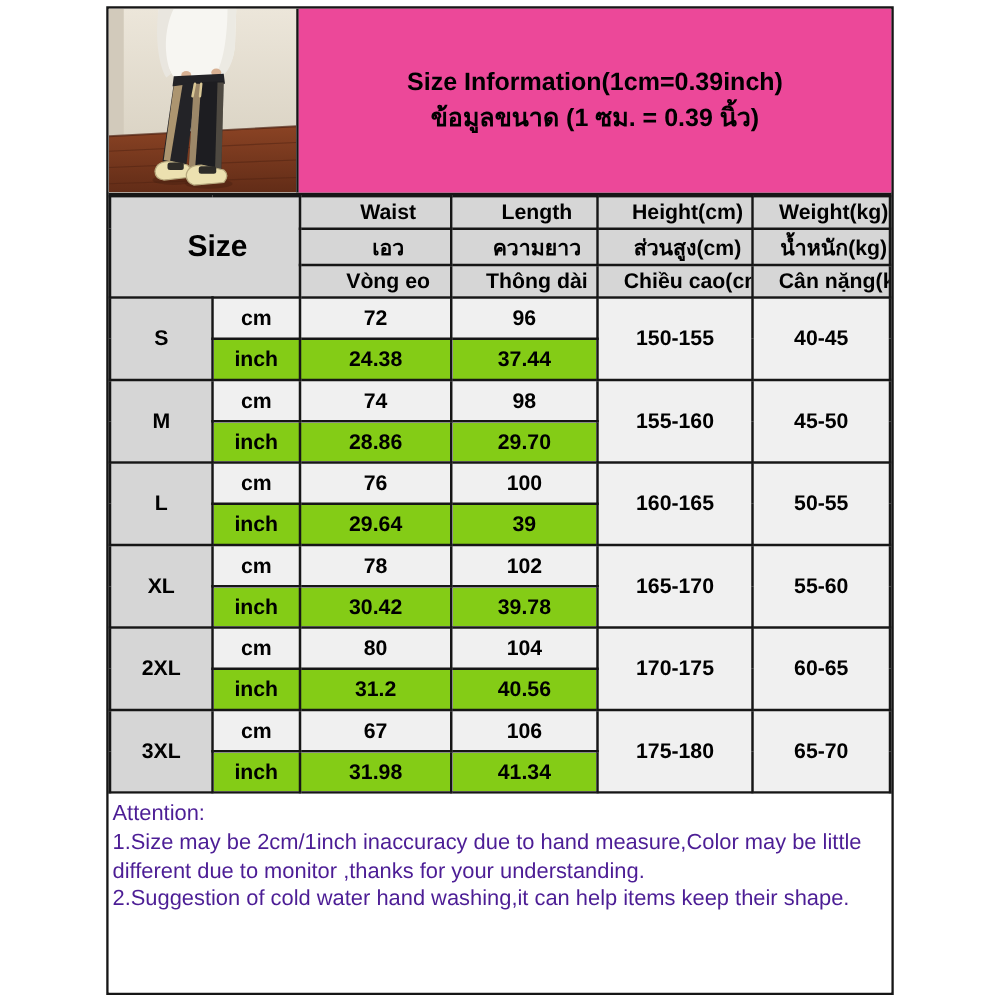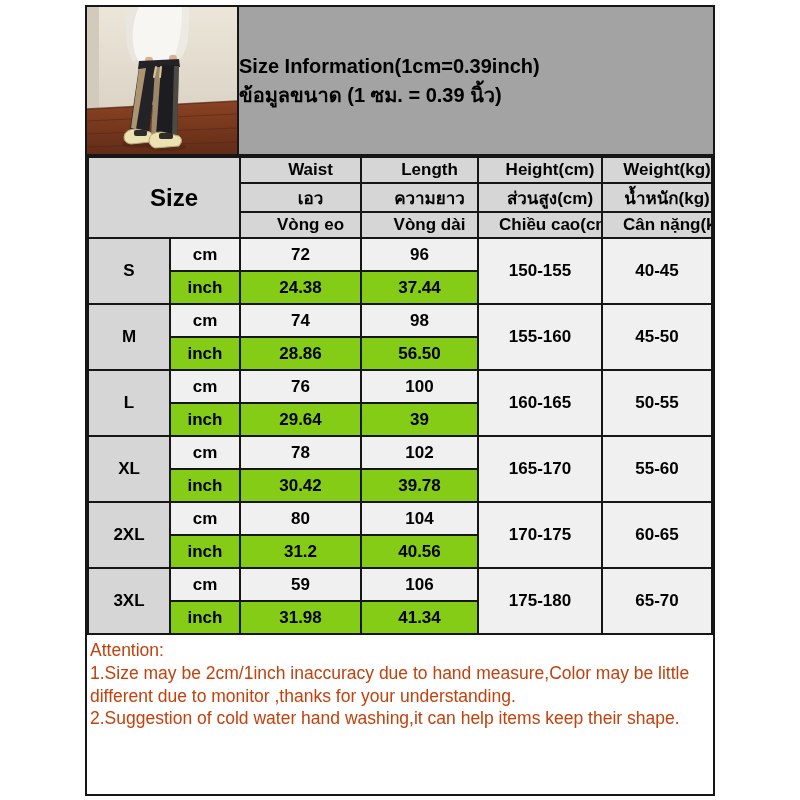--- a/index.html
+++ b/index.html
@@ -13,42 +13,42 @@
     box-sizing:border-box; border:2px solid #161616;
     display:flex; flex-direction:column; background:#fff;
   }
   .top-row { display:flex; flex:0 0 147px; height:147px; border-bottom:2px solid #161616; }
   .photo {
     flex:0 0 150px; width:150px; border-right:2px solid #161616;
     overflow:hidden; background:#e6e0d4;
   }
   .photo svg { display:block; }
   .title-panel {
-    flex:1; background:#a3a3a3;
-    display:flex; flex-direction:column; justify-content:center; align-items:flex-start;
+    flex:1; background:#ec4899;
+    display:flex; flex-direction:column; justify-content:center; align-items:center;
     gap:7px; text-align:center;
   }
   .title-line { font-size:20px; font-weight:bold; color:#000; line-height:1.1; }
 
   table.size-table { border-collapse:collapse; width:100%; table-layout:fixed; }
   .size-table td {
     border:2px solid #161616; text-align:center; vertical-align:middle;
     font-weight:bold; font-size:17px; color:#000; padding:0;
     white-space:nowrap; overflow:hidden;
   }
   .size-table thead td { background:#d6d6d6; height:24px;padding-left:20px; }
   .size-table td.size-big { font-size:24px; background:#d6d6d6; }
   .size-table tbody td { height:31px; }
   td.size-cell { background:#d6d6d6; }
   td.bg-light { background:#f0f0f0; }
   td.bg-white { background:#84cc16; }
 
   .attention {
     flex:1; background:#ffffff; padding:4px 4px 0 3px;
-    font-size:17.5px; font-weight:normal; color:#c2410c; line-height:1.3;
+    font-size:17.5px; font-weight:normal; color:#4c1d95; line-height:1.3;
   }
   .attention div { margin:0; }
 </style>
 </head>
 <body>
 
 <div class="content">
 
   <div class="top-row">
     <div class="photo">
@@ -123,21 +123,21 @@
         <td>Weight(kg)</td>
       </tr>
       <tr>
         <td>เอว</td>
         <td>ความยาว</td>
         <td>ส่วนสูง(cm)</td>
         <td>น้ำหนัก(kg)</td>
       </tr>
       <tr>
         <td>Vòng eo</td>
-        <td>Vòng dài</td>
+        <td>Thông dài</td>
         <td>Chiều cao(cm)</td>
         <td>Cân nặng(kg)</td>
       </tr>
     </thead>
     <tbody>
       <tr>
         <td class="size-cell" rowspan="2">S</td>
         <td class="bg-light">cm</td>
         <td class="bg-light">72</td>
         <td class="bg-light">96</td>
@@ -154,21 +154,21 @@
         <td class="size-cell" rowspan="2">M</td>
         <td class="bg-light">cm</td>
         <td class="bg-light">74</td>
         <td class="bg-light">98</td>
         <td class="bg-light" rowspan="2">155-160</td>
         <td class="bg-light" rowspan="2">45-50</td>
       </tr>
       <tr>
         <td class="bg-white">inch</td>
         <td class="bg-white">28.86</td>
-        <td class="bg-white">56.50</td>
+        <td class="bg-white">29.70</td>
       </tr>
 
       <tr>
         <td class="size-cell" rowspan="2">L</td>
         <td class="bg-light">cm</td>
         <td class="bg-light">76</td>
         <td class="bg-light">100</td>
         <td class="bg-light" rowspan="2">160-165</td>
         <td class="bg-light" rowspan="2">50-55</td>
       </tr>
@@ -202,21 +202,21 @@
       </tr>
       <tr>
         <td class="bg-white">inch</td>
         <td class="bg-white">31.2</td>
         <td class="bg-white">40.56</td>
       </tr>
 
       <tr>
         <td class="size-cell" rowspan="2">3XL</td>
         <td class="bg-light">cm</td>
-        <td class="bg-light">59</td>
+        <td class="bg-light">67</td>
         <td class="bg-light">106</td>
         <td class="bg-light" rowspan="2">175-180</td>
         <td class="bg-light" rowspan="2">65-70</td>
       </tr>
       <tr>
         <td class="bg-white">inch</td>
         <td class="bg-white">31.98</td>
         <td class="bg-white">41.34</td>
       </tr>
     </tbody>

